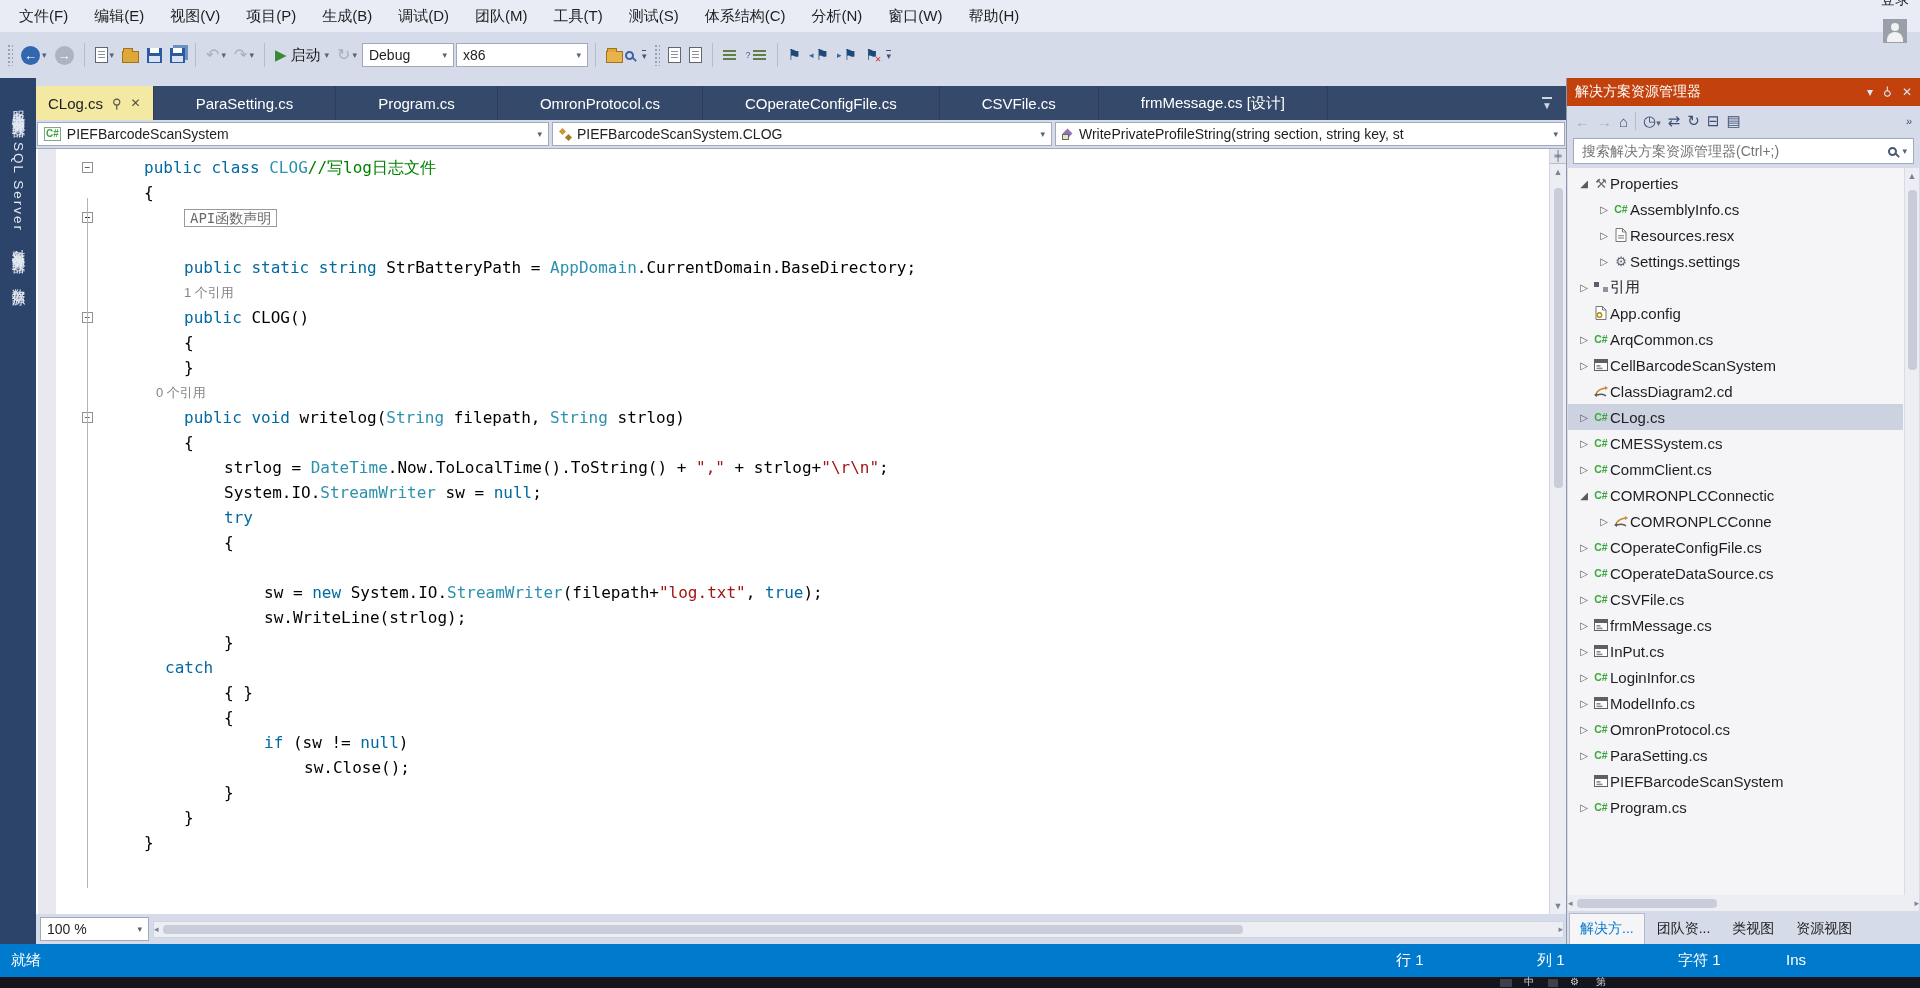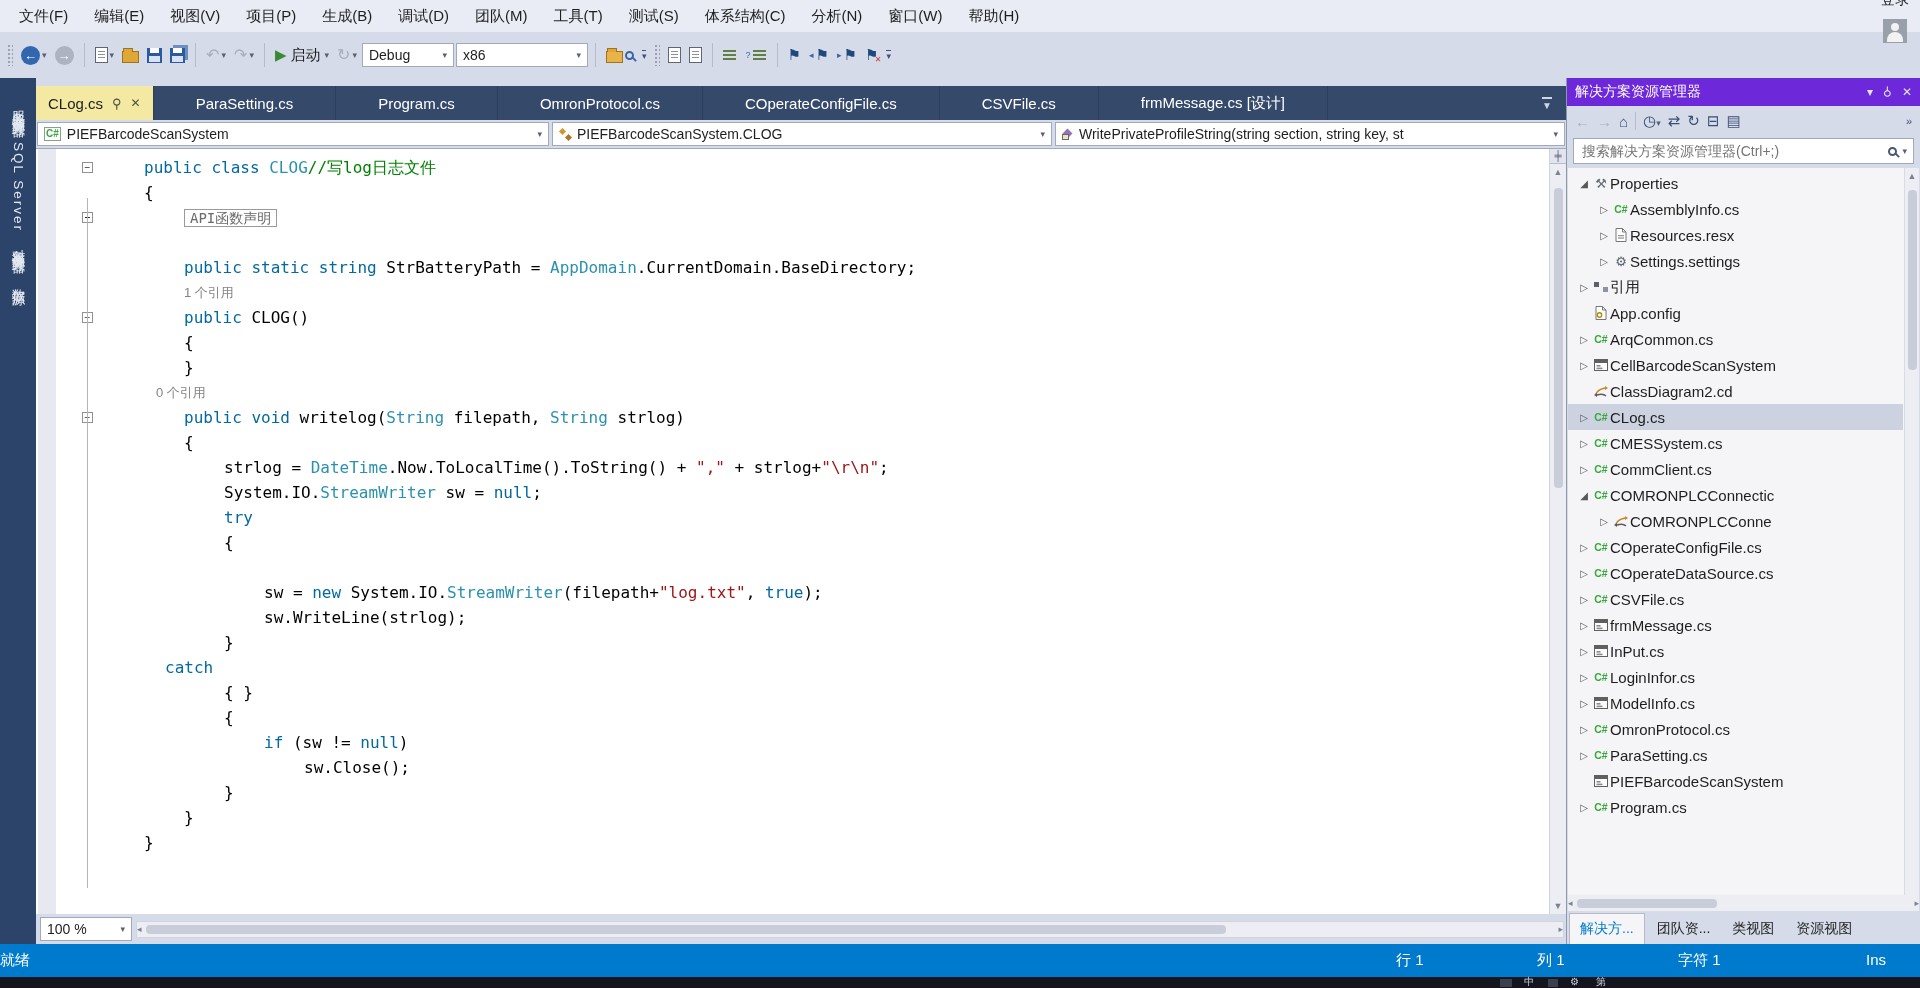--- a/index.html
+++ b/index.html
@@ -94,28 +94,28 @@
   .c-p{color:#000;}
   .fold-mark{position:absolute;left:46px;top:7px;width:11px;height:11px;border:1px solid #919191;background:#fff;font-size:10px;line-height:9px;text-align:center;color:#222;font-family:"Liberation Sans",sans-serif;}
   .fold-line{position:absolute;left:51px;width:1px;background:#b4b4b4;}
   .region-box{border:1px solid #9a9a9a;color:#6a6a6a;padding:0 5px;font-size:14px;background:#fff;}
   .vscroll{position:absolute;right:0;top:0;bottom:0;width:17px;background:#eceef3;border-left:1px solid #d0d4df;display:flex;flex-direction:column;align-items:center;}
   .splitter{width:100%;height:15px;background:#e2e5ee;border-bottom:1px solid #b7bccb;text-align:center;font-size:10px;line-height:14px;color:#4d5succ465;color:#4d546a;}
   .sc-arrow{font-size:9px;color:#7b8294;padding:3px 0;}
   .sc-thumb-v{width:9px;border-radius:4px;background:#c9cdd9;}
   .vthumb{height:300px;margin-top:8px;}
   .editor-bottom{height:30px;background:#d6dbe9;display:flex;align-items:center;padding:0 2px;gap:4px;flex:0 0 auto;}
-  .zoom-combo{width:92px;height:24px;background:#fff;border:1px solid #a3a9bc;display:flex;align-items:center;font-size:14px;padding:0 6px;margin-left:2px;}
+  .zoom-combo{width:109px;height:24px;background:#fff;border:1px solid #a3a9bc;display:flex;align-items:center;font-size:14px;padding:0 6px;margin-left:2px;}
   .zoom-combo .val{flex:1;}
   .hscroll{flex:1;height:17px;background:#eceef3;border:1px solid #d0d4df;display:flex;align-items:center;}
   .sc-thumb-h{height:9px;border-radius:4px;background:#c9cdd9;flex:0 0 1080px;margin-left:4px;}
 
   
   .se-panel{flex:0 0 354px;display:flex;flex-direction:column;background:#d6dbe9;border-left:1px solid #8f97ad;}
-  .se-title{height:28px;background:#6d28d9;color:#fff;display:flex;align-items:center;font-size:14px;padding:9px 8px;gap:10px;flex:0 0 auto;}
+  .se-title{height:28px;background:#c2410c;color:#fff;display:flex;align-items:center;font-size:14px;padding:9px 8px;gap:10px;flex:0 0 auto;}
   .se-title .t{flex:1;}
   .se-title .tic{font-size:12px;color:#dfe5f0;}
   .pin-ic{display:inline-block;transform:rotate(180deg);font-size:13px;}
   .se-toolbar{height:30px;display:flex;align-items:center;gap:7px;padding:0 8px;font-size:15px;color:#3b4f72;flex:0 0 auto;}
   .se-tb.dis{color:#a9aebb;}
   .se-sep{width:1px;height:18px;background:#b6bccd;}
   .se-more{margin-left:auto;font-size:11px;color:#3b4f72;}
   .se-search{height:26px;margin:2px 6px 4px 6px;background:#fff;border:1px solid #a3a9bc;display:flex;align-items:center;padding:0 6px;gap:5px;flex:0 0 auto;}
   .se-search input{flex:1;border:none;outline:none;font-size:14px;font-family:"Liberation Sans",sans-serif;color:#333;background:transparent;min-width:0;}
   .se-search .mag{border-color:#4a5570;}
@@ -137,25 +137,25 @@
   .tree-vthumb{width:9px;height:180px;margin-top:6px;border-radius:4px;background:#c9cdd9;}
   .tree-hscroll{height:16px;margin:0 1px;background:#eceef3;display:flex;align-items:center;flex:0 0 auto;}
   .tree-hthumb{height:9px;border-radius:4px;background:#c9cdd9;flex:0 0 140px;margin-left:4px;}
   .se-tabs{height:33px;display:flex;align-items:stretch;padding:2px 2px 0 2px;gap:2px;flex:0 0 auto;}
   .se-tab{display:flex;align-items:center;padding:0 10px;font-size:14px;color:#1e1e1e;}
   .se-tab.active{background:#f5f5f7;color:#007acc;border:1px solid #b5bac9;border-bottom:none;}
 
   
   .statusbar{height:33px;background:#007acc;color:#fff;font-size:15px;position:relative;flex:0 0 auto;}
   .sb{position:absolute;top:7px;}
-  .sb-ready{left:0;}
+  .sb-ready{left:11px;}
   .sb-line{left:1396px;}
   .sb-col{left:1537px;}
   .sb-char{left:1678px;}
-  .sb-ins{left:1866px;}
+  .sb-ins{left:1786px;}
 
   
   .taskbar{height:11px;background:#15151e;position:relative;flex:0 0 auto;color:#cfd3dc;font-size:10px;line-height:11px;}
   .tk{position:absolute;top:-1px;}
   .tk-kb{left:1500px;width:12px;height:8px;top:2px;background:#3c3f4c;}
   .tk-ime{left:1524px;}
   .tk-box{left:1548px;width:10px;height:8px;top:2px;background:#3c3f4c;}
   .tk-gear{left:1570px;}
   .tk-char{left:1596px;}
 </style>

